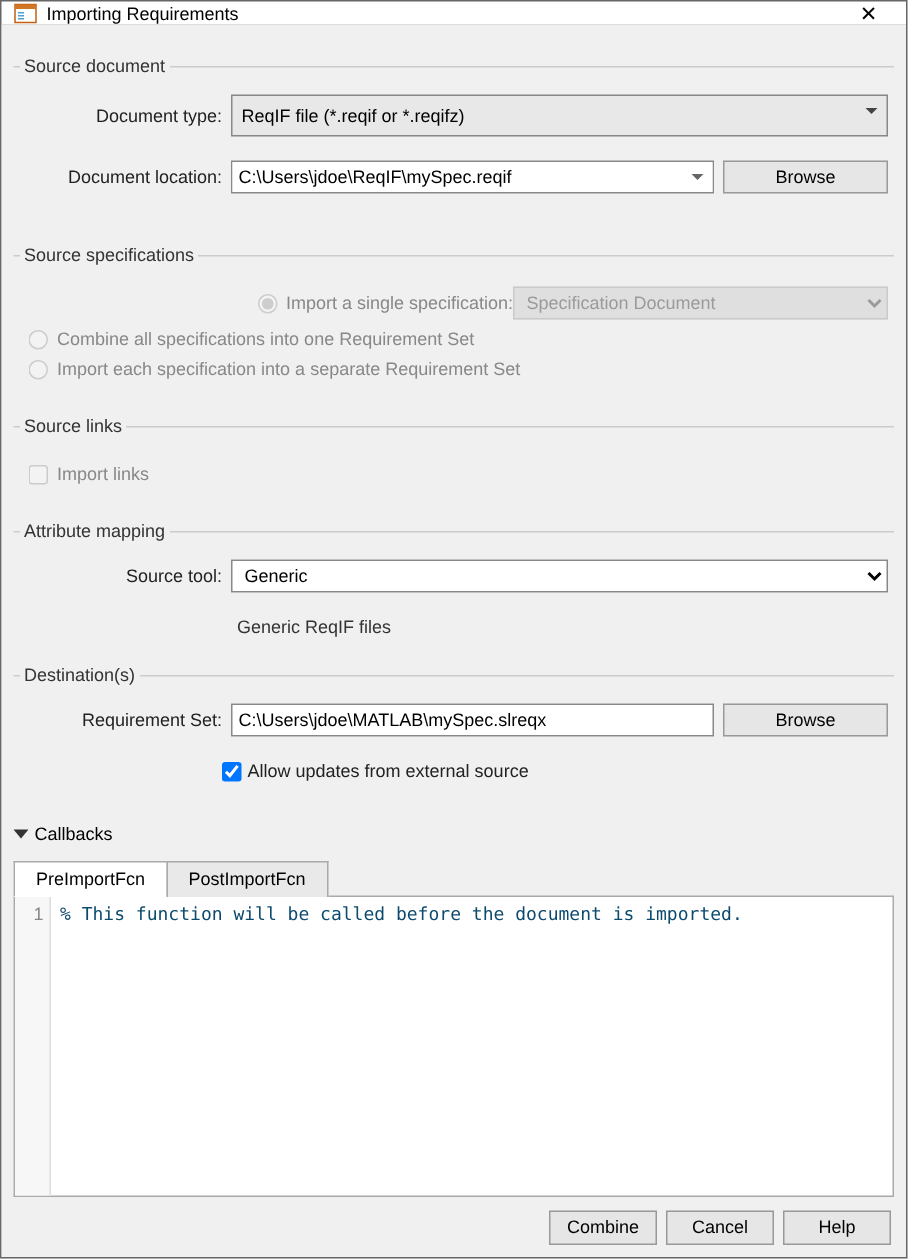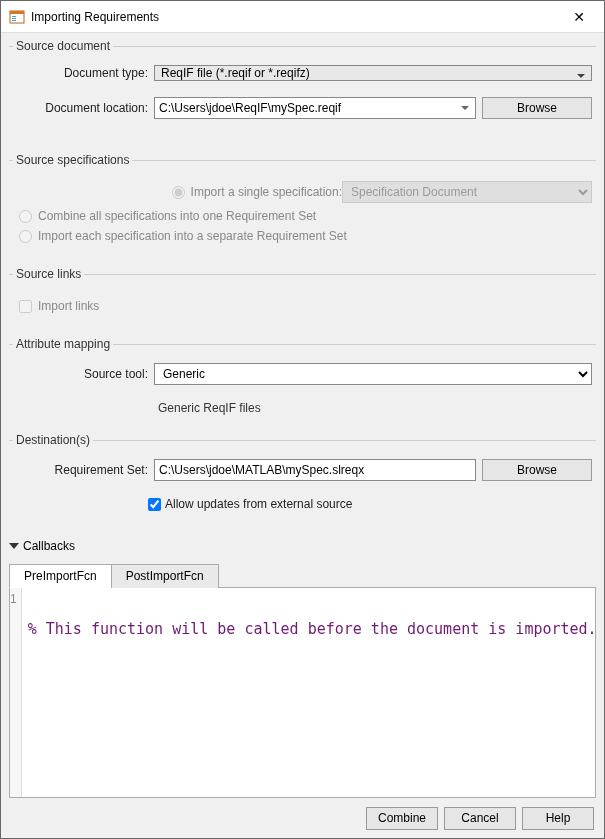--- a/index.html
+++ b/index.html
@@ -1,48 +1,48 @@
 <!DOCTYPE html>
 <html><head>
 <meta charset="utf-8">
 <style>
 * { margin:0; padding:0; box-sizing:border-box; font-family:"Segoe UI",Tahoma,sans-serif; font-size:12px; }
 body { background:#fff; width:605px; height:839px; border:1px solid #666; display:flex; flex-direction:column; }
-.titlebar { display:flex; align-items:center; height:32px; padding:0 8px; border-bottom:1px solid #ddd; }
+.titlebar { display:flex; align-items:center; height:16px; padding:0 8px; border-bottom:1px solid #ddd; }
 .titlebar .app-icon { width:16px; height:16px; margin-right:6px; }
 .titlebar .title { flex:1; }
 .titlebar .close { width:34px; text-align:center; font-size:14px; cursor:pointer; }
-.content { flex:1; padding:6px 8px 0 8px; background:#f0f0f0; overflow:hidden; display:flex; flex-direction:column; }
+.content { flex:1; padding:20px 8px 0 8px; background:#f0f0f0; overflow:hidden; display:flex; flex-direction:column; }
 fieldset { border:1px solid #ccc; border-left:none; border-right:none; border-bottom:none; margin-bottom:12px; padding:12px 4px 6px 4px; position:relative; }
 legend { font-size:12px; color:#333; padding:0 3px; }
 .row { display:flex; align-items:center; margin-bottom:16px; gap:6px; }
 .lbl { width:135px; text-align:right; color:#222; }
 .lbl-short { width:135px; text-align:right; color:#222; }
 select, input[type=text] { height:22px; border:1px solid #888; background:#fff; padding:0 4px; font-size:12px; }
 select:disabled { background:#d9d9d9; color:#777; border-color:#bbb; }
-.doc-type { flex:1; background:#e8e8e8; border:1px solid #888; height:16px; display:flex; align-items:center; padding:0 22px 0 6px; position:relative; }
+.doc-type { flex:1; background:#e8e8e8; border:1px solid #888; height:28px; display:flex; align-items:center; padding:0 22px 0 6px; position:relative; }
 .doc-type::after { content:""; position:absolute; right:6px; top:8px; border:4px solid transparent; border-top-color:#444; }
 .doc-loc { flex:1; display:flex; align-items:center; border:1px solid #888; height:22px; background:#fff; position:relative; }
 .doc-loc input { border:none; flex:1; height:20px; }
 .doc-loc::after { content:""; position:absolute; right:6px; top:8px; border:4px solid transparent; border-top-color:#666; }
 button.side { width:110px; height:22px; background:#e6e6e6; border:1px solid #999; cursor:pointer; }
 button.side:disabled { color:#999; background:#ececec; border-color:#ccc; cursor:default; }
 .radio-row, .check-row { display:flex; align-items:center; gap:6px; margin:6px 0 6px 6px; color:#888; }
 .radio-row input, .check-row input { margin:0; }
 .spec-select { height:22px; flex:1; max-width:250px; }
 .attr-desc { margin-left:145px; color:#333; margin-top:3px; }
 .dest-check { margin-left:135px; display:flex; align-items:center; gap:4px; color:#222; }
 .callbacks-hdr { display:flex; align-items:center; gap:4px; margin:10px 0 4px 0; cursor:pointer; }
 .callbacks-hdr svg { width:10px; height:10px; }
 .tabs { display:flex; border-bottom:1px solid #aaa; margin-top:6px; }
 .tab { padding:4px 14px; border:1px solid #aaa; border-bottom:none; background:#e9e9e9; margin-right:-1px; cursor:pointer; position:relative; top:1px; }
 .tab.active { background:#fff; border-bottom:1px solid #fff; }
 .editor-wrap { flex:1; border:1px solid #aaa; border-top:none; background:#fff; display:flex; min-height:200px; }
 .gutter { width:24px; background:#f7f7f7; border-right:1px solid #ddd; text-align:right; padding:4px 4px 0 0; color:#888; font-family:Consolas,monospace; font-size:12px; }
-.code { flex:1; padding:4px 6px; font-family:Consolas,monospace; font-size:15px; color:#701a75; white-space:pre;margin-top:28px; }
+.code { flex:1; padding:4px 6px; font-family:Consolas,monospace; font-size:12px; color:#0c4a6e; white-space:pre; }
 .footer { height:40px; display:flex; justify-content:flex-end; align-items:center; gap:6px; padding:0 10px; background:#f0f0f0; }
 .footer button { width:72px; height:23px; background:#e6e6e6; border:1px solid #999; cursor:pointer; }
 .src-spec-row { display:flex; align-items:center; justify-content:flex-end; margin:2px 0 4px 6px;}
 .src-spec-row .left { display:flex; align-items:center; gap:6px; color:#888;}
 select.full { flex:1; }
 </style>
 </head>
 <body>
 
 <div class="titlebar">

